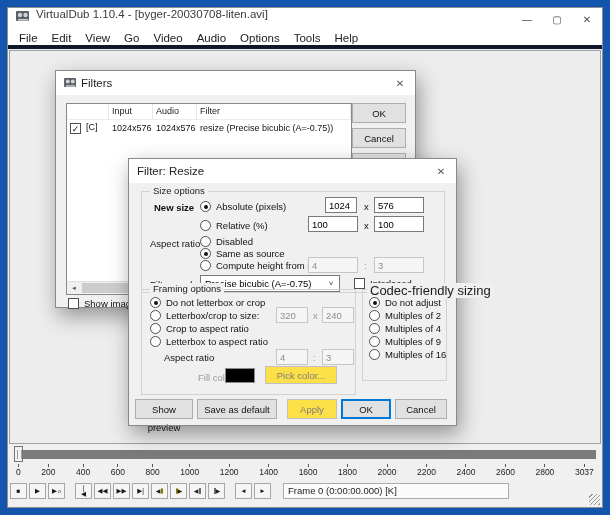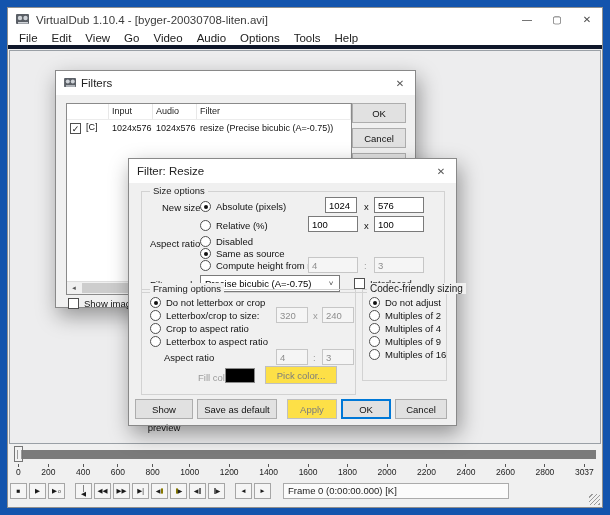--- a/index.html
+++ b/index.html
@@ -1,19 +1,19 @@
 <!DOCTYPE html>
 <html><head>
 <meta charset="utf-8">
 <style>
   html,body{margin:0;padding:0;}
   *{box-sizing:border-box;}
   .screen{position:relative;width:610px;height:515px;background:#1354ad;font-family:"Liberation Sans",sans-serif;overflow:hidden;}
   .window{position:absolute;left:7px;top:7px;width:596px;height:501px;background:#f0f0f0;border:1px solid #8f8f8f;}
-  .titlebar{position:absolute;left:0;top:0;right:0;height:23px;background:#fff;display:flex;align-items:center;padding-left:8px;}
+  .titlebar{position:absolute;left:0;top:0;right:0;height:23px;background:#fff;display:flex;padding-left:8px;}
   .titlebar .title{font-size:11.5px;color:#3b3b3b;margin-left:6px;white-space:nowrap;}
   .caps{margin-left:auto;display:flex;height:23px;}
   .cap{width:30px;height:23px;display:flex;align-items:center;justify-content:center;font-size:10px;color:#4b4b4b;}
   .menubar{position:absolute;left:0;top:23px;right:0;height:18px;background:#fff;display:flex;align-items:center;padding-left:4px;border-bottom:4px solid #0f172a;}
   .mitem{font-size:11.5px;color:#222;padding:0 7px;}
   .client{position:absolute;left:1px;top:42px;width:592px;height:394px;background:#ededee;border:1px solid #9aa0a6;}
   .sliderrow{position:absolute;left:0;top:438px;right:0;height:17px;}
   .slider-track{position:absolute;left:15px;right:6px;top:4px;height:9px;background:#7b7b7b;}
   .slider-thumb{position:absolute;left:6px;top:0;width:9px;height:16px;background:#f2f2f2;border:1px solid #767676;}
   .slider-thumb::after{content:"";position:absolute;left:2px;top:3px;width:3px;height:9px;border-left:1px solid #9a9a9a;border-right:1px solid #9a9a9a;}
@@ -267,21 +267,21 @@
 
   <div class="dlg" style="left:128px;top:158px;width:329px;height:268px;z-index:10;">
     <div class="dlg-title">
       <span class="ttext" style="margin-left:0;">Filter: Resize</span>
     </div>
     <span class="dlg-close">✕</span>
 
     <div class="grp" style="left:12px;top:32px;width:304px;height:102px;">
       <span class="grp-legend">Size options</span>
 
-      <span class="row" style="left:20px;top:10px;">New size</span>
+      <span class="row" style="left:12px;top:10px;font-weight:bold;">New size</span>
       <span class="row" style="left:58px;top:9px;"><span class="radio on"></span><span>Absolute (pixels)</span></span>
       <input class="ti" style="left: 183px; top: 5px; width: 32px;" value="1024">
       <span class="sep" style="left:222px;top:9px;">x</span>
       <input class="ti" style="left: 232px; top: 5px; width: 50px;" value="576">
 
       <span class="row" style="left:58px;top:28px;"><span class="radio"></span><span>Relative (%)</span></span>
       <input class="ti" style="left: 166px; top: 24px; width: 50px;" value="100">
       <span class="sep" style="left:222px;top:28px;">x</span>
       <input class="ti" style="left: 232px; top: 24px; width: 50px;" value="100">
 
@@ -314,21 +314,21 @@
       <span class="row" style="left:22px;top:62px;">Aspect ratio</span>
       <input class="ti dis" style="left: 134px; top: 59px; width: 32px;" disabled="" value="4">
       <span class="sep dis" style="left:171px;top:62px;">:</span>
       <input class="ti dis" style="left: 180px; top: 59px; width: 32px;" disabled="" value="3">
       <span class="row dimlabel" style="left:8px;top:82px;">Fill color</span>
       <span class="swatch" style="left:83px;top:78px;width:30px;height:15px;"></span>
       <button class="btn dis" style="left:123px;top:76px;width:72px;height:18px;line-height:16px;">Pick color...</button>
     </div>
 
     <div class="grp" style="left:233px;top:130px;width:85px;height:92px;">
-      <span class="grp-legend" style="font-size:10px;left:4px;">Codec-friendly sizing</span>
+      <span class="grp-legend" style="font-size:13px;left:4px;">Codec-friendly sizing</span>
       <span class="row" style="left:6px;top:7px;"><span class="radio on"></span><span>Do not adjust</span></span>
       <span class="row" style="left:6px;top:20px;"><span class="radio"></span><span>Multiples of 2</span></span>
       <span class="row" style="left:6px;top:33px;"><span class="radio"></span><span>Multiples of 4</span></span>
       <span class="row" style="left:6px;top:46px;"><span class="radio"></span><span>Multiples of 9</span></span>
       <span class="row" style="left:6px;top:59px;"><span class="radio"></span><span>Multiples of 16</span></span>
     </div>
 
     <button class="btn" style="left:6px;top:240px;width:58px;">Show preview</button>
     <button class="btn" style="left:68px;top:240px;width:80px;">Save as default</button>
     <button class="btn dis" style="left:158px;top:240px;width:50px;">Apply</button>

